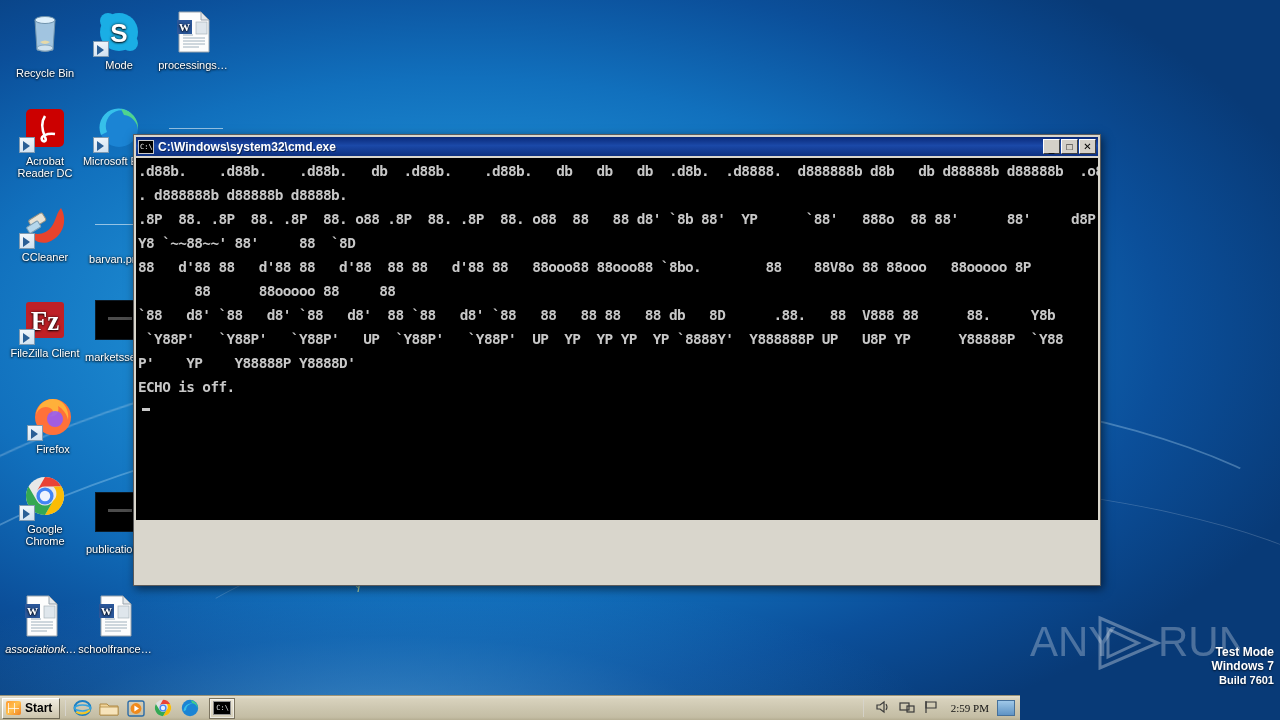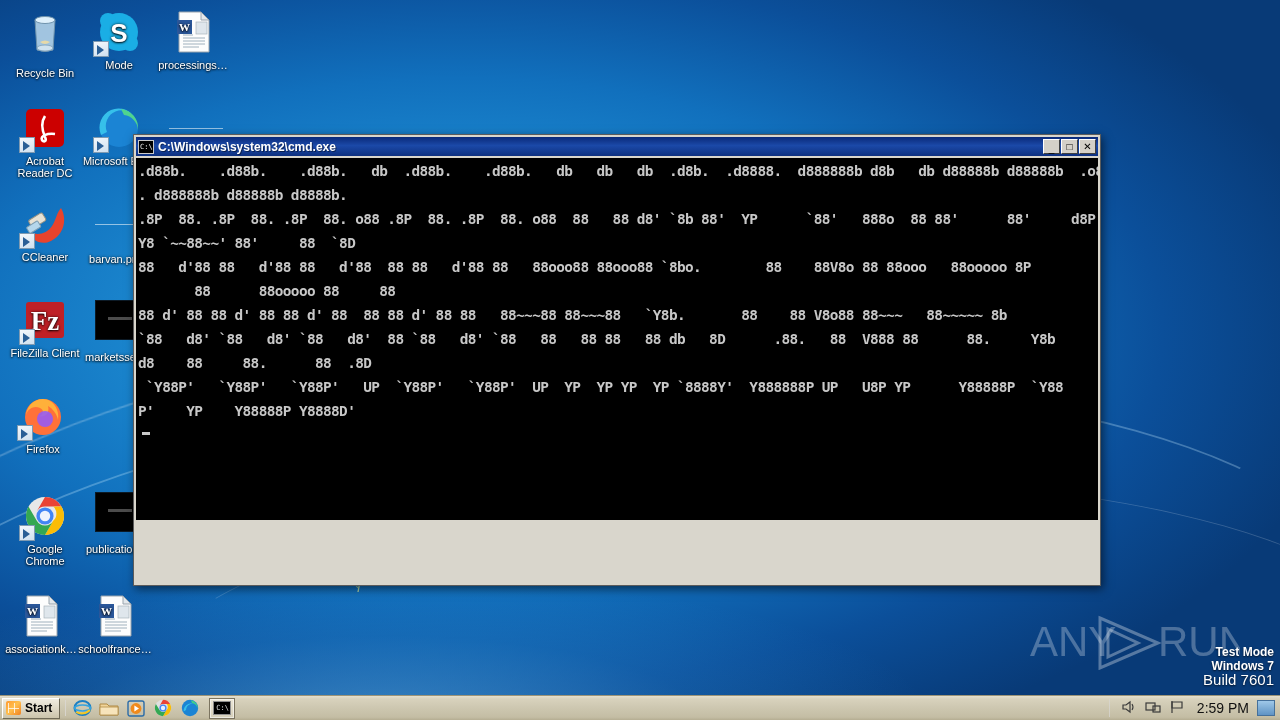--- a/index.html
+++ b/index.html
@@ -197,26 +197,26 @@
     right: 6px; top: 645px;
     width: 280px;
     text-align: right;
     color: #fff;
     font-family: "Liberation Sans", sans-serif;
     text-shadow: 0 1px 2px rgba(0,0,0,0.7);
     pointer-events: none;
   }
   #testmode .tm1 { font-size: 12px; font-weight: bold; line-height: 14px; }
   #testmode .tm2 { font-size: 12px; font-weight: bold; line-height: 14px; }
-  #testmode .tm3 { font-size: 15px; font-weight: normal; line-height: 14px; }
+  #testmode .tm3 { font-size: 11px; font-weight: bold; line-height: 14px; }
 
   
   #taskbar {
     position: absolute; left: 0; bottom: 0;
-    width: 1280px; height: 25px;
+    width: 1020px; height: 25px;
     background: linear-gradient(180deg,#e5e0cf 0%, #d8d2bd 12%, #cdc7b0 50%, #c4bda4 88%, #b5ad92 100%);
     border-top: 1px solid #9c9478;
     display: flex; align-items: center;
   }
   #start-button {
     display: flex; align-items: center;
     height: 21px; margin-left: 2px; padding: 0 7px 0 3px;
     background: linear-gradient(180deg,#f0ece0,#ddd7c4 55%,#cbc4ab);
     border: 1px solid #ffffff;
     border-right-color: #6f6a57; border-bottom-color: #6f6a57;
@@ -264,22 +264,22 @@
     display: flex; align-items: center; height: 25px;
     padding-right: 2px;
   }
   #tray-sep {
     width: 1px; height: 18px; background: rgba(120,112,92,0.5);
     border-right: 1px solid rgba(255,255,255,0.55);
     margin-right: 7px;
   }
   .tray-ico { width: 18px; height: 18px; margin: 0 3px; position: relative; cursor: default; }
   #clock {
-    font-size: 14px; color: #111; margin: 0 8px 0 8px;
-    font-family: Liberation Sans, sans-serif;
+    font-size: 11px; color: #111; margin: 0 8px 0 8px;
+    font-family: Liberation Serif, serif;
     cursor: default;
   }
   #show-desktop {
     width: 18px; height: 16px; margin-right: 3px;
     background: linear-gradient(180deg,#9fc8e8,#5f93c4);
     border: 1px solid #45709a;
     cursor: default;
   }
 </style>
 </head>
@@ -385,37 +385,37 @@
         <span class="icon-label" style="white-space: pre-line;">FileZilla Client</span>
       </div>
       <div class="icon-cell" style="left: 82px; top: 296px;">
         <div class="icon-art">
           <div class="thumb-black">
             <div class="tinytext"></div>
           </div>
         </div>
         <span class="icon-label" style="white-space: pre-line;">marketssea…</span>
       </div>
-      <div class="icon-cell" style="left: 6px; top: 392px;">
+      <div class="icon-cell" style="left: 16px; top: 392px;">
         <div class="icon-art"><svg width="48" height="48" viewBox="0 0 48 48">
             <circle cx="24" cy="25" r="18" fill="#ff7139"></circle>
            <path d="M24 7 C14 7 7 15 7 25 C7 18 14 13 21 16 C26 18 24 24 19 24 C26 26 31 21 29 14 C34 17 38 22 39 28 C41 18 34 7 24 7Z" fill="#ffb03a"></path>
            <circle cx="26" cy="27" r="8" fill="#9059ff" fill-opacity="0.85"></circle>
           </svg><div class="shortcut-badge"></div></div>
         <span class="icon-label" style="white-space: pre-line;">Firefox</span>
       </div>
       <div class="icon-cell" style="left: 82px; top: 488px;">
         <div class="icon-art">
           <div class="thumb-black">
             <div class="tinytext"></div>
           </div>
         </div>
         <span class="icon-label" style="white-space: pre-line;">publicationi…</span>
       </div>
-      <div class="icon-cell" style="left: 8px; top: 492px;">
+      <div class="icon-cell" style="left: 8px; top: 472px;">
         <div class="icon-art"><svg width="48" height="48" viewBox="0 0 48 48">
             <circle cx="24" cy="24" r="19" fill="#e8e8e8"></circle>
            <path d="M24 5 A19 19 0 0 1 40.5 14.6 L24 14.6 A9.4 9.4 0 0 0 15.8 19.3 Z" fill="#ea4335"></path>
            <path d="M40.5 14.6 A19 19 0 0 1 24 43 L32.2 28.7 A9.4 9.4 0 0 0 32.2 14.6 Z" fill="#fbbc05"></path>
            <path d="M24 43 A19 19 0 0 1 7.5 14.6 L15.8 28.7 A9.4 9.4 0 0 0 32.2 28.7 Z" fill="#34a853"></path>
            <circle cx="24" cy="24" r="8.6" fill="#4285f4"></circle>
            <circle cx="24" cy="24" r="5.2" fill="#eef3fd"></circle>
           </svg><div class="shortcut-badge"></div></div>
         <span class="icon-label" style="white-space: pre-line;">Google
 Chrome</span>
@@ -428,21 +428,21 @@
            <g stroke="#9fb0bd" stroke-width="1">
              <path d="M14 30 H36"></path>
               <path d="M14 33 H36"></path>
               <path d="M14 36 H36"></path>
              <path d="M14 39 H30"></path>
               <path d="M14 27 H24"></path>
            </g>
            <rect x="8" y="12" width="15" height="14" fill="#2b579a"></rect>
            <text x="15.5" y="23" font-family="Liberation Serif, serif" font-size="11" font-weight="bold" fill="#fff" text-anchor="middle">W</text>
           </svg></div>
-        <span class="icon-label" style="white-space: pre-line;">associationk…</span>
+        <span class="icon-label" style="white-space: pre-line; font-style: italic;">associationk…</span>
       </div>
       <div class="icon-cell" style="left: 78px; top: 592px;">
         <div class="icon-art"><svg width="48" height="48" viewBox="0 0 48 48">
             <path d="M10 4 H32 L40 12 V44 H10 Z" fill="#fdfdfd" stroke="#9aa4ad" stroke-width="1"></path>
            <path d="M32 4 V12 H40 Z" fill="#e3e8ec" stroke="#9aa4ad" stroke-width="1"></path>
            <rect x="27" y="14" width="11" height="12" fill="#dfe6ec" stroke="#aab4bc" stroke-width="0.7"></rect>
            <g stroke="#9fb0bd" stroke-width="1">
              <path d="M14 30 H36"></path>
               <path d="M14 33 H36"></path>
               <path d="M14 36 H36"></path>
@@ -471,25 +471,24 @@
       </div>
     </div>
     <div id="cmd-screen">
       <div id="console-lines">
           <div class="console-line">.d88b.    .d88b.    .d88b.   db  .d88b.    .d88b.   db   db   db  .d8b.  .d8888.  d888888b d8b   db d88888b d88888b  .o88b.</div>
           <div class="console-line">. d888888b d88888b d8888b.</div>
           <div class="console-line">.8P  88. .8P  88. .8P  88. o88 .8P  88. .8P  88. o88  88   88 d8' `8b 88'  YP      `88'   888o  88 88'      88'     d8P</div>
           <div class="console-line">Y8 `~~88~~' 88'     88  `8D</div>
           <div class="console-line">88   d'88 88   d'88 88   d'88  88 88   d'88 88   88ooo88 88ooo88 `8bo.        88    88V8o 88 88ooo   88ooooo 8P</div>
           <div class="console-line">       88      88ooooo 88     88</div>
-          <div class="console-line">88 d' 88 88 d' 88 88 d' 88  88 88 d' 88 88   88~~~88 88~~~88   `Y8b.       88    88 V8o88 88~~~   88~~~~~ 8b</div>
           <div class="console-line">`88   d8' `88   d8' `88   d8'  88 `88   d8' `88   88   88 88   88 db   8D      .88.   88  V888 88      88.     Y8b</div>
-          <div class="console-line">d8    88     88.      88  .8D</div>
           <div class="console-line"> `Y88P'   `Y88P'   `Y88P'   UP  `Y88P'   `Y88P'  UP  YP  YP YP  YP `8888Y'  Y888888P UP   U8P YP      Y88888P  `Y88</div>
           <div class="console-line">P'    YP    Y88888P Y8888D'</div>
+          <div class="console-line">ECHO is off.</div>
         </div>
       <div id="cursor-line">
         <div id="cursor-block"></div>
       </div>
     </div>
   </div>
 
   <div id="anyrun">
     <svg width="210" height="58" viewBox="0 0 210 58">
       <text x="0" y="44" font-family="Liberation Sans, sans-serif" font-size="42" fill="rgba(255,255,255,0.28)">ANY</text>

